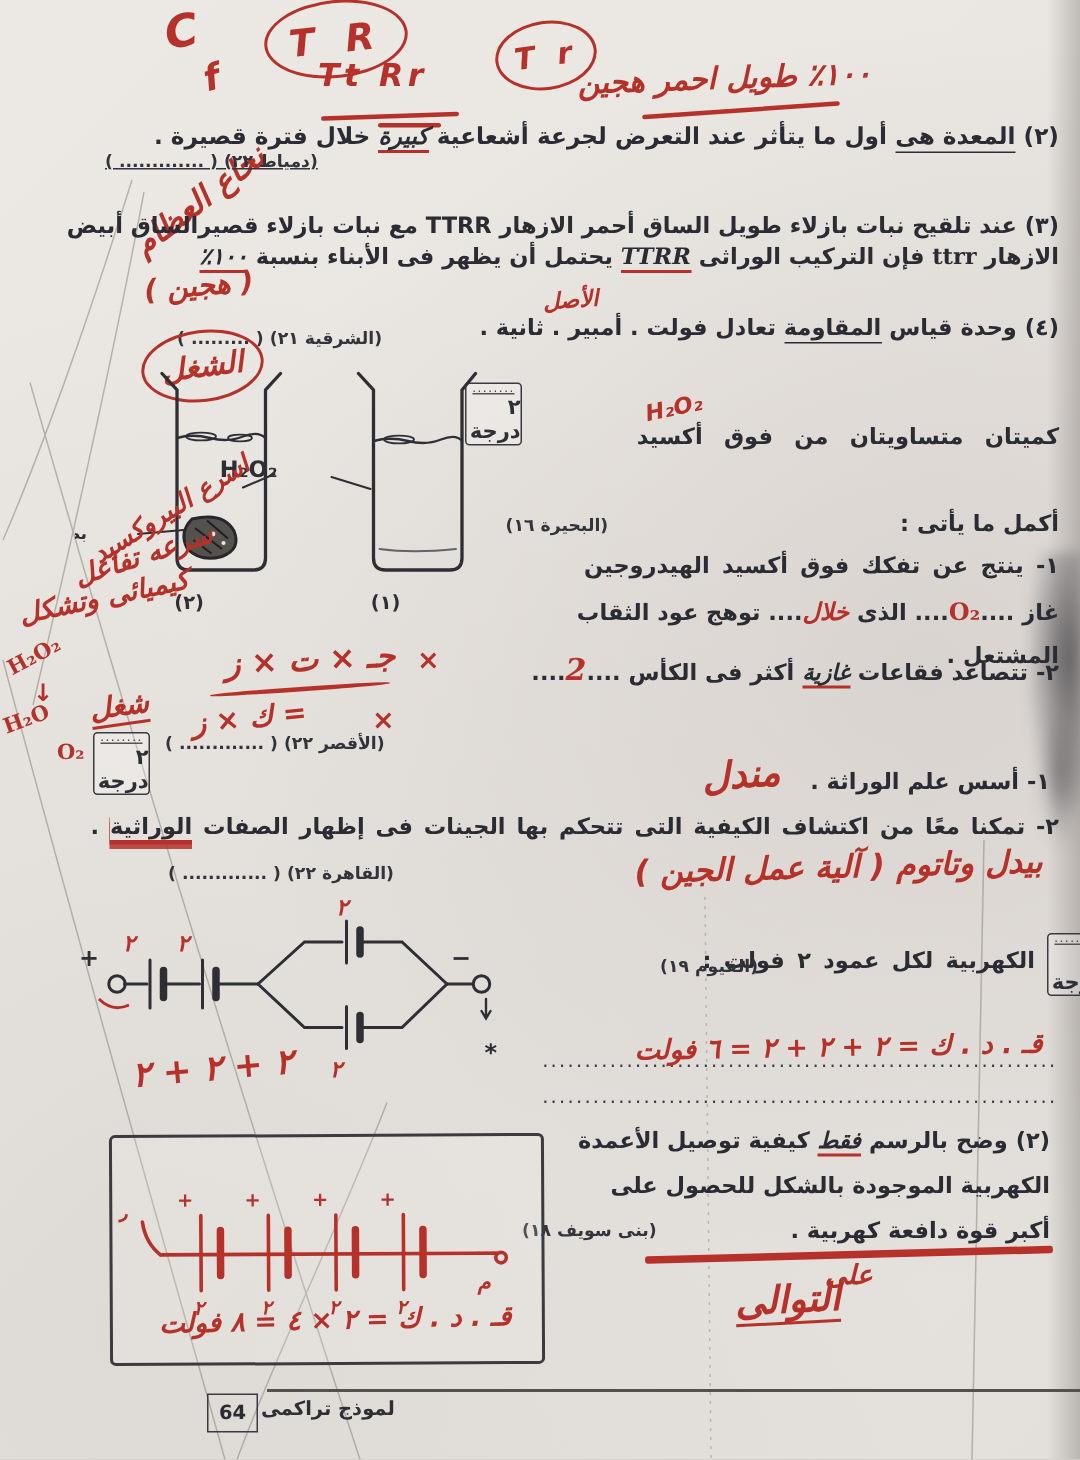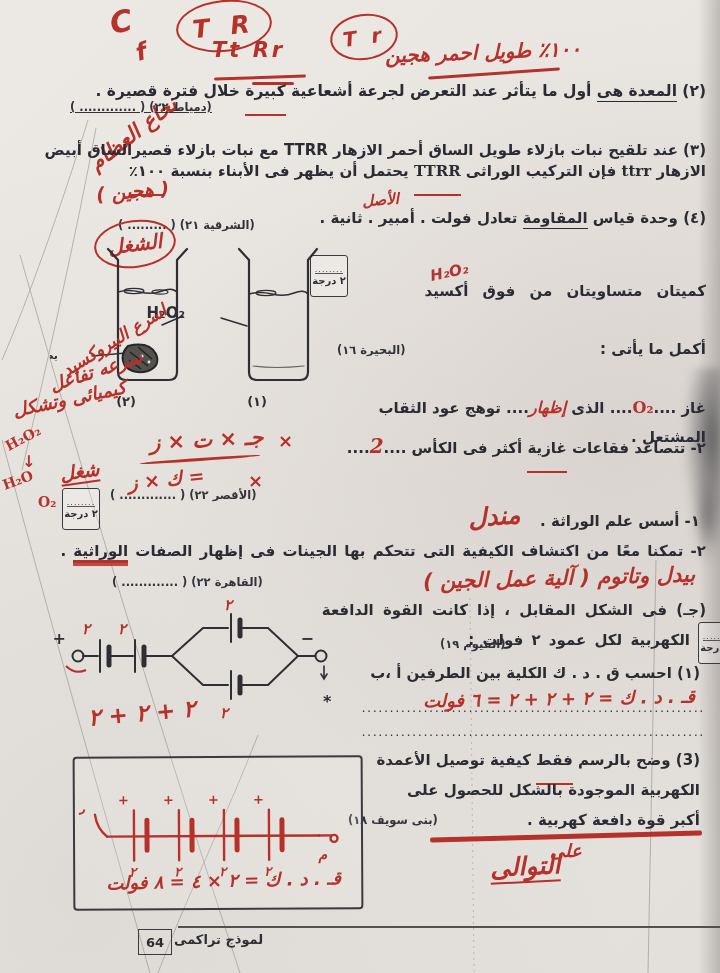--- a/index.html
+++ b/index.html
@@ -13,27 +13,27 @@
     font-family:"DejaVu Sans", sans-serif;
     color:#2b2b33;
     direction:rtl;
   }
   .abs{position:absolute;}
   .print{font-weight:700;font-size:15px;color:#2b2b33;white-space:nowrap;}
   .src{font-weight:700;font-size:11.5px;color:#33333b;white-space:nowrap;}
   .latin{font-family:"DejaVu Serif", serif;font-weight:700;}
   .hand{color:#b5312a;font-weight:700;font-style:italic;white-space:nowrap;}
   .u-black{border-bottom:1.6px solid #2b2b33;padding-bottom:1px;}
-  .u-red{border-bottom:2.5px solid #b5312a;padding-bottom:14px;}
+  .u-red{border-bottom:2.5px solid #b5312a;padding-bottom:0;font-style:italic;}
   .u-dbl-red{box-shadow:0 3px 0 #b5312a, 0 6px 0 rgba(181,49,42,.85);}
   .circle-red{border:2.5px solid #b5312a;border-radius:50%;display:flex;align-items:center;justify-content:center;}
   .score-box{width:36px;height:40px;border:1.6px solid #3a3a40;border-radius:3px;background:rgba(255,255,255,.25);
     display:flex;flex-direction:column;align-items:center;justify-content:center;gap:1px;}
   .score-box .sb-dots{font-size:8px;letter-spacing:1px;color:#444;line-height:6px;border-bottom:1px solid #555;width:80%;text-align:center;}
-  .score-box .sb-label{font-size:10px;font-weight:700;color:#2e2e36;}
+  .score-box .sb-label{font-size:14px;font-weight:700;color:#2e2e36;}
   .dotline{color:#3a3a40;font-size:13px;letter-spacing:1.5px;white-space:nowrap;overflow:hidden;}
   .redline{background:#b5312a;border-radius:2px;}
   svg text{font-family:"DejaVu Sans", sans-serif;}
   .noptr{pointer-events:none;}
 </style>
 </head>
 <body>
 
 <div id="paper">
 
@@ -88,22 +88,23 @@
   </div>
   <div class="abs src" style="left:118px;top:218px;">(الشرقية ٢١) ( ......... )</div>
   <div class="abs circle-red" style="left:94px;top:220px;width:78px;height:44px;transform:rotate(-7deg);background:transparent;">
     <span class="hand" style="font-size:20px;">الشغل</span>
   </div>
 
   <div class="abs print" style="top:282px;right:14px;word-spacing:9px;">كميتان متساويتان من فوق أكسيد</div>
   <div class="abs hand" style="left:430px;top:263px;font-size:15px;transform:rotate(-12deg);">H₂O₂</div>
   <div class="abs print" style="top:340px;right:14px;">أكمل ما يأتى :</div>
   <div class="abs src" style="left:337px;top:343px;">(البحيرة ١٦)</div>
+  <div class="abs print" style="top:368px;right:14px;word-spacing:3px;">١- ينتج عن تفكك فوق أكسيد الهيدروجين</div>
   <div class="abs print" style="top:398px;right:14px;">
-    <span>غاز ....</span><span class="hand latin" style="font-style:normal;font-size:16px;">O₂</span><span>.... الذى </span><span class="hand" style="font-size:16px;">إظهار</span><span>.... توهج عود الثقاب</span>
+    <span>غاز ....</span><span class="hand latin" style="font-style:normal;font-size:16px;">O₂</span><span>.... الذى </span><span class="hand" style="font-size:16px;">خلال</span><span>.... توهج عود الثقاب</span>
   </div>
   <div class="abs print" style="top:428px;right:14px;">المشتعل .</div>
   <div class="abs print" style="top:434px;right:14px;">
     <span>٢- تتصاعد فقاعات </span><span class="u-red">غازية</span><span> أكثر فى الكأس ....</span><span class="hand latin" style="font-size:20px;">2</span><span>....</span>
   </div>
 
   <div class="abs score-box" style="left:310px;top:255px;">
     <span class="sb-dots">........</span>
     <span class="sb-label">٢ درجة</span>
   </div>
@@ -159,28 +160,26 @@
   <div class="abs score-box" style="left:62px;top:488px;">
     <span class="sb-dots">........</span>
     <span class="sb-label">٢ درجة</span>
   </div>
   <div class="abs print" style="top:542px;right:14px;font-size:15px;word-spacing:2px;">
     <span>٢- تمكنا معًا من اكتشاف الكيفية التى تتحكم بها الجينات فى إظهار الصفات </span><span class="u-dbl-red">الوراثية</span><span> .</span>
   </div>
   <div class="abs hand" style="top:566px;right:25px;font-size:21px;transform:rotate(-1.5deg);">بيدل وتاتوم ( آلية عمل الجين )</div>
   <div class="abs src" style="left:112px;top:575px;">(القاهرة ٢٢) ( ............. )</div>
 
-  <div class="abs print" style="top:601px;right:14px;word-spacing:4px;">(جـ) فى الشكل المقابل ، إذا كانت القوة الدافعة</div>
   <div class="abs print" style="top:631px;right:30px;word-spacing:3px;">الكهربية لكل عمود ٢ فولت :</div>
   <div class="abs src" style="left:440px;top:637px;">(الفيوم ١٩)</div>
   <div class="abs score-box" style="left:698px;top:622px;">
     <span class="sb-dots">........</span>
     <span class="sb-label">٢ درجة</span>
   </div>
-  <div class="abs print" style="top:664px;right:20px;">(١) احسب ق . د . ك الكلية بين الطرفين أ ،ب</div>
 
   <div class="abs" style="top:692px;right:15px;width:382px;height:26px;">
     <span class="abs dotline" style="right:0;top:8px;width:382px;">.............................................................</span>
     <span class="abs hand" style="right:10px;top:-4px;font-size:18px;letter-spacing:1px;transform:rotate(-1deg);">قـ . د . ك = ٢ + ٢ + ٢ = ٦ فولت</span>
     <span class="abs print" style="left:0;top:0;font-size:16px;">*</span>
   </div>
   <div class="abs dotline" style="top:724px;right:15px;width:382px;">.............................................................</div>
 
   <svg class="abs" style="left:40px;top:598px;" width="300" height="134" viewBox="0 0 300 134">
     <g fill="none" stroke="#2e2e34" stroke-width="2" stroke-linecap="round">
@@ -210,21 +209,21 @@
       <text x="50" y="36">٢</text>
       <text x="86" y="36">٢</text>
       <text x="192" y="12">٢</text>
       <text x="188" y="120">٢</text>
     </g>
     <path d="M26,68 q9,9 20,4" fill="none" stroke="#b5312a" stroke-width="2"></path>
   </svg>
   <div class="abs hand" style="left:88px;top:700px;font-size:23px;letter-spacing:5px;transform:rotate(-5deg);">٢ + ٢ + ٢</div>
 
   <div class="abs print" style="top:751px;right:20px;">
-    <span>(3) وضح بالرسم </span><span class="u-red">فقط</span><span> كيفية توصيل الأعمدة</span>
+    <span>(٢) وضح بالرسم </span><span class="u-red">فقط</span><span> كيفية توصيل الأعمدة</span>
   </div>
   <div class="abs print" style="top:781px;right:20px;">الكهربية الموجودة بالشكل للحصول على</div>
   <div class="abs print" style="top:811px;right:20px;">أكبر قوة دافعة كهربية .</div>
   <div class="abs src" style="left:348px;top:813px;">(بنى سويف ١٨)</div>
   <div class="abs redline" style="left:430px;top:834px;width:272px;height:4.5px;transform:rotate(-1.5deg);"></div>
   <div class="abs hand" style="left:550px;top:840px;font-size:18px;">على</div>
   <div class="abs hand" style="left:490px;top:852px;font-size:25px;transform:rotate(-3deg);border-bottom:2px solid #b5312a;">التوالى</div>
 
   <div class="abs" style="left:73px;top:756px;width:286px;height:150px;border:2px solid #3a3a40;border-radius:4px;transform:rotate(-0.3deg);background:rgba(255,255,255,.15);">
     <svg width="282" height="146" viewBox="0 0 282 146">

